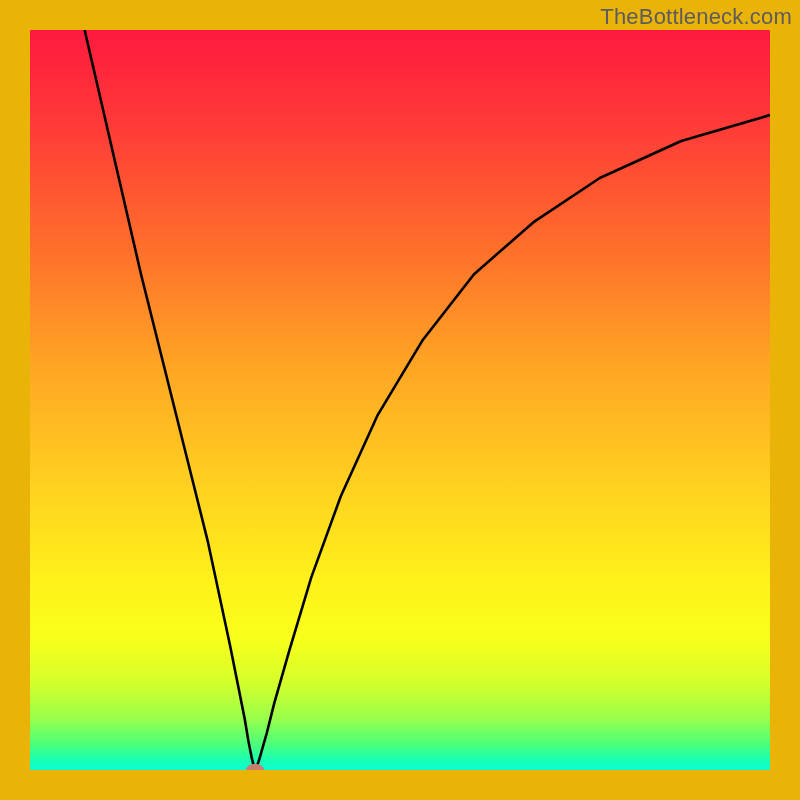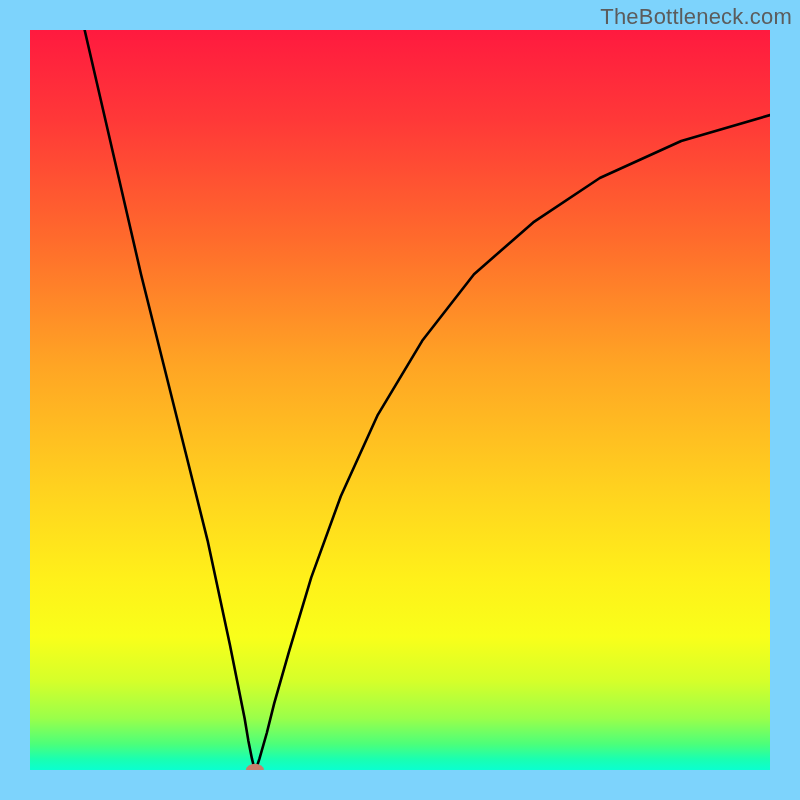--- a/index.html
+++ b/index.html
@@ -1,21 +1,21 @@
 <!DOCTYPE html>
 <html><head>
 <meta charset="utf-8">
 <style>
   * { margin: 0; padding: 0; box-sizing: border-box; }
   html, body { width: 800px; height: 800px; overflow: hidden; background: #000; }
   .frame {
     position: relative;
     width: 800px;
     height: 800px;
-    background: #7dd3fc;
+    background: #eab308;
   }
   .plot-area {
     position: absolute;
     left: 30px;
     top: 30px;
     width: 740px;
     height: 740px;
     overflow: hidden;
   }
   .gradient {

